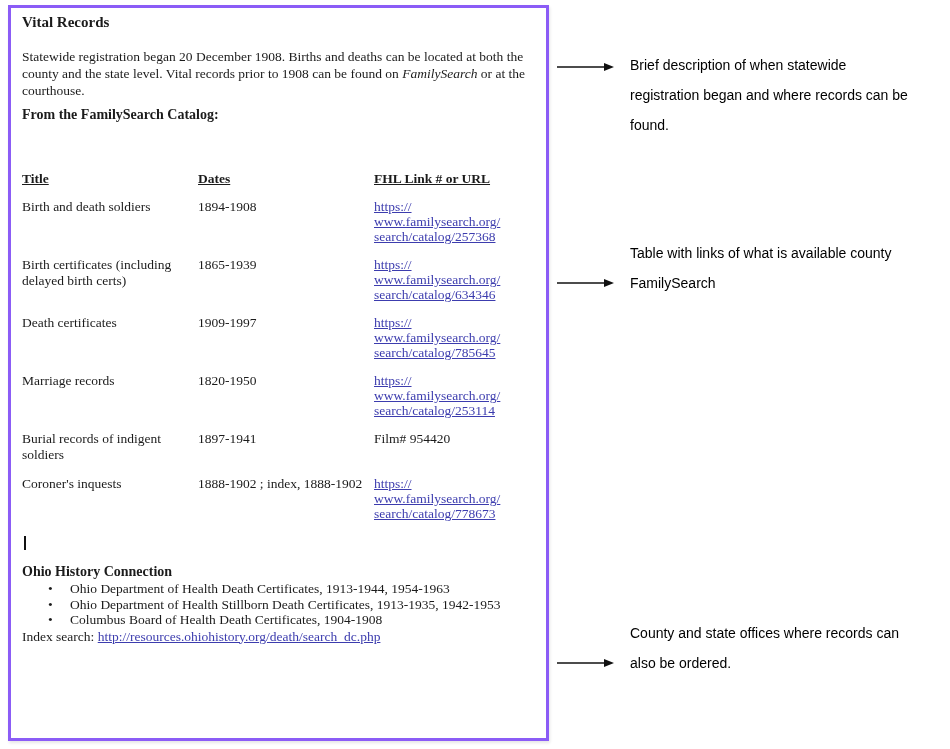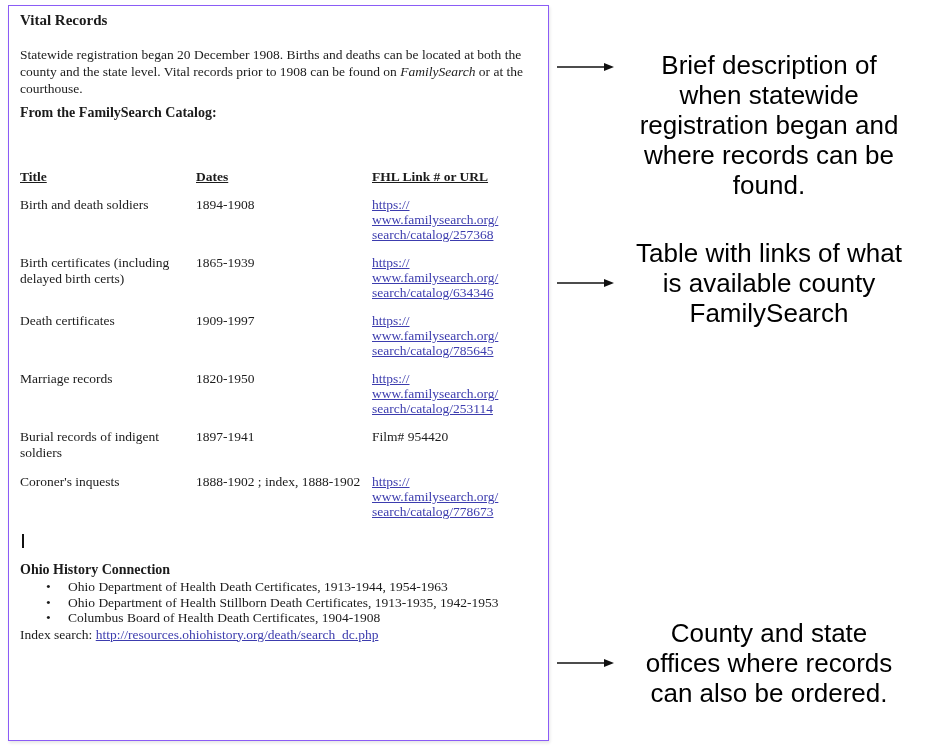--- a/index.html
+++ b/index.html
@@ -1,21 +1,21 @@
 <!DOCTYPE html>
 <html style="--link-color: #3c3cae;"><head>
 <meta charset="utf-8">
 <style>
   html,body{margin:0;padding:0;background:#ffffff;}
   #canvas{position:relative;width:950px;height:749px;background:#ffffff;overflow:hidden;
           font-family:"Liberation Serif", serif;}
 
   
   .page{position:absolute;left:8px;top:5px;width:541px;height:736px;box-sizing:border-box;
-        background:#ffffff;border:1px solid #8b5cf6;box-shadow:1px 2px 3px rgba(0,0,0,0.10);
+        background:#ffffff;border:3px solid #8b5cf6;box-shadow:1px 2px 3px rgba(0,0,0,0.10);
         padding:6px 11px 0 11px;color:#1b1b1b;font-size:13.5px;}
   .doc-h1{font-size:15px;font-weight:bold;margin:0 0 17px 0;}
   .intro{margin:0 0 8px 0;line-height:17px;width:517px;}
   .intro .it{font-style:italic;margin-top:45px;}
   .doc-h2{font-size:14px;font-weight:bold;margin:0 0 48px 0;}
 
   .vr-grid{display:grid;grid-template-columns:176px 176px 1fr;align-items:start;margin-top:12px;}
   .vr-head{margin-bottom:11px;}
   .vr-head span{font-weight:bold;text-decoration:underline;font-size:13.5px;}
   .vr-row{margin-bottom:13px;}
@@ -29,22 +29,22 @@
   .wchd-h,.ohio-h{font-size:14px;font-weight:bold;line-height:17px;margin:0;}
   .plain-line{line-height:16.5px;}
   .ohio-sec{margin-top:13px;}
   .ohio-ul{list-style:none;margin:1px 0 0 0;padding:0;}
   .ohio-ul li{position:relative;padding-left:48px;line-height:15.5px;}
   .ohio-ul li::before{content:"\2022";position:absolute;left:26px;top:0;}
   .index-line{line-height:16px;margin-top:1px;}
 
   
   .ann-text{position:absolute;left:630px;width:278px;
-            font-family:"Liberation Sans", sans-serif;font-size:26px;line-height:30px;
-            color:#000;text-align:center;}
+            font-family:"Liberation Sans", sans-serif;font-size:14px;line-height:30px;
+            color:#000;}
   .ann-arrow{position:absolute;left:556px;width:60px;height:14px;}
 </style>
 </head>
 <body>
 
 <div id="canvas">
 
   <div class="page">
 
     <div class="doc-h1">Vital Records</div>

